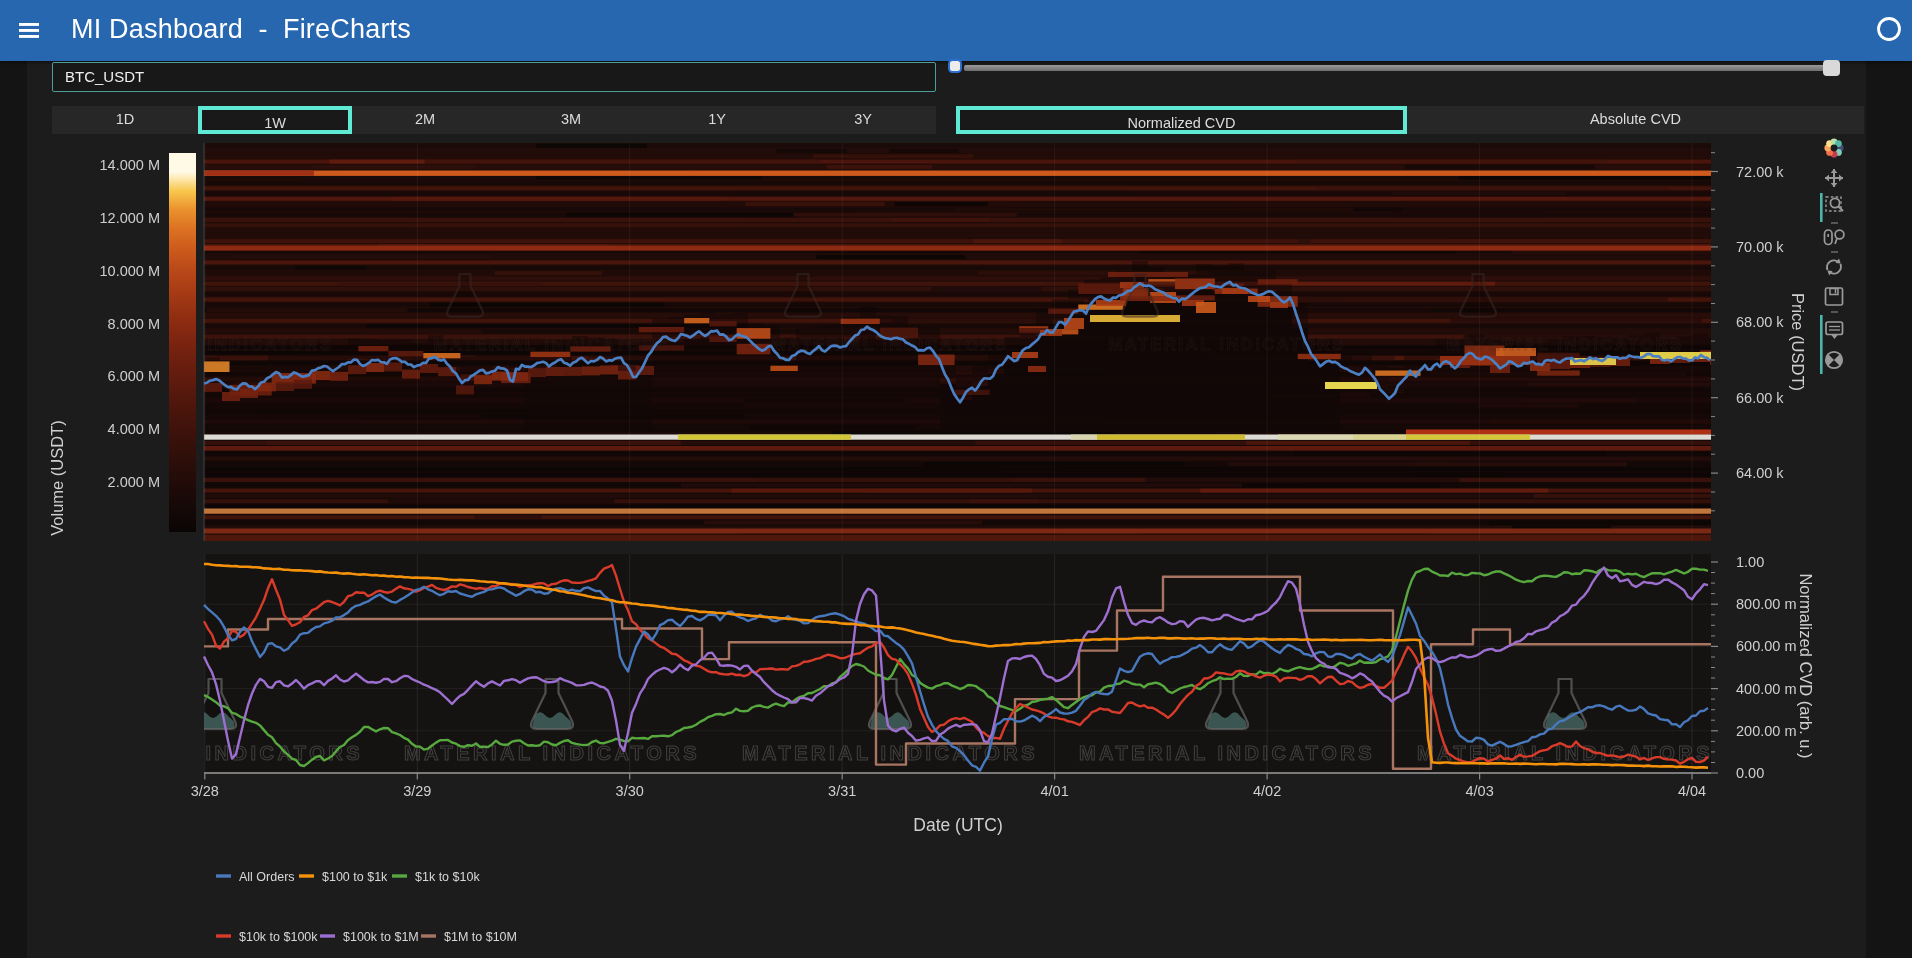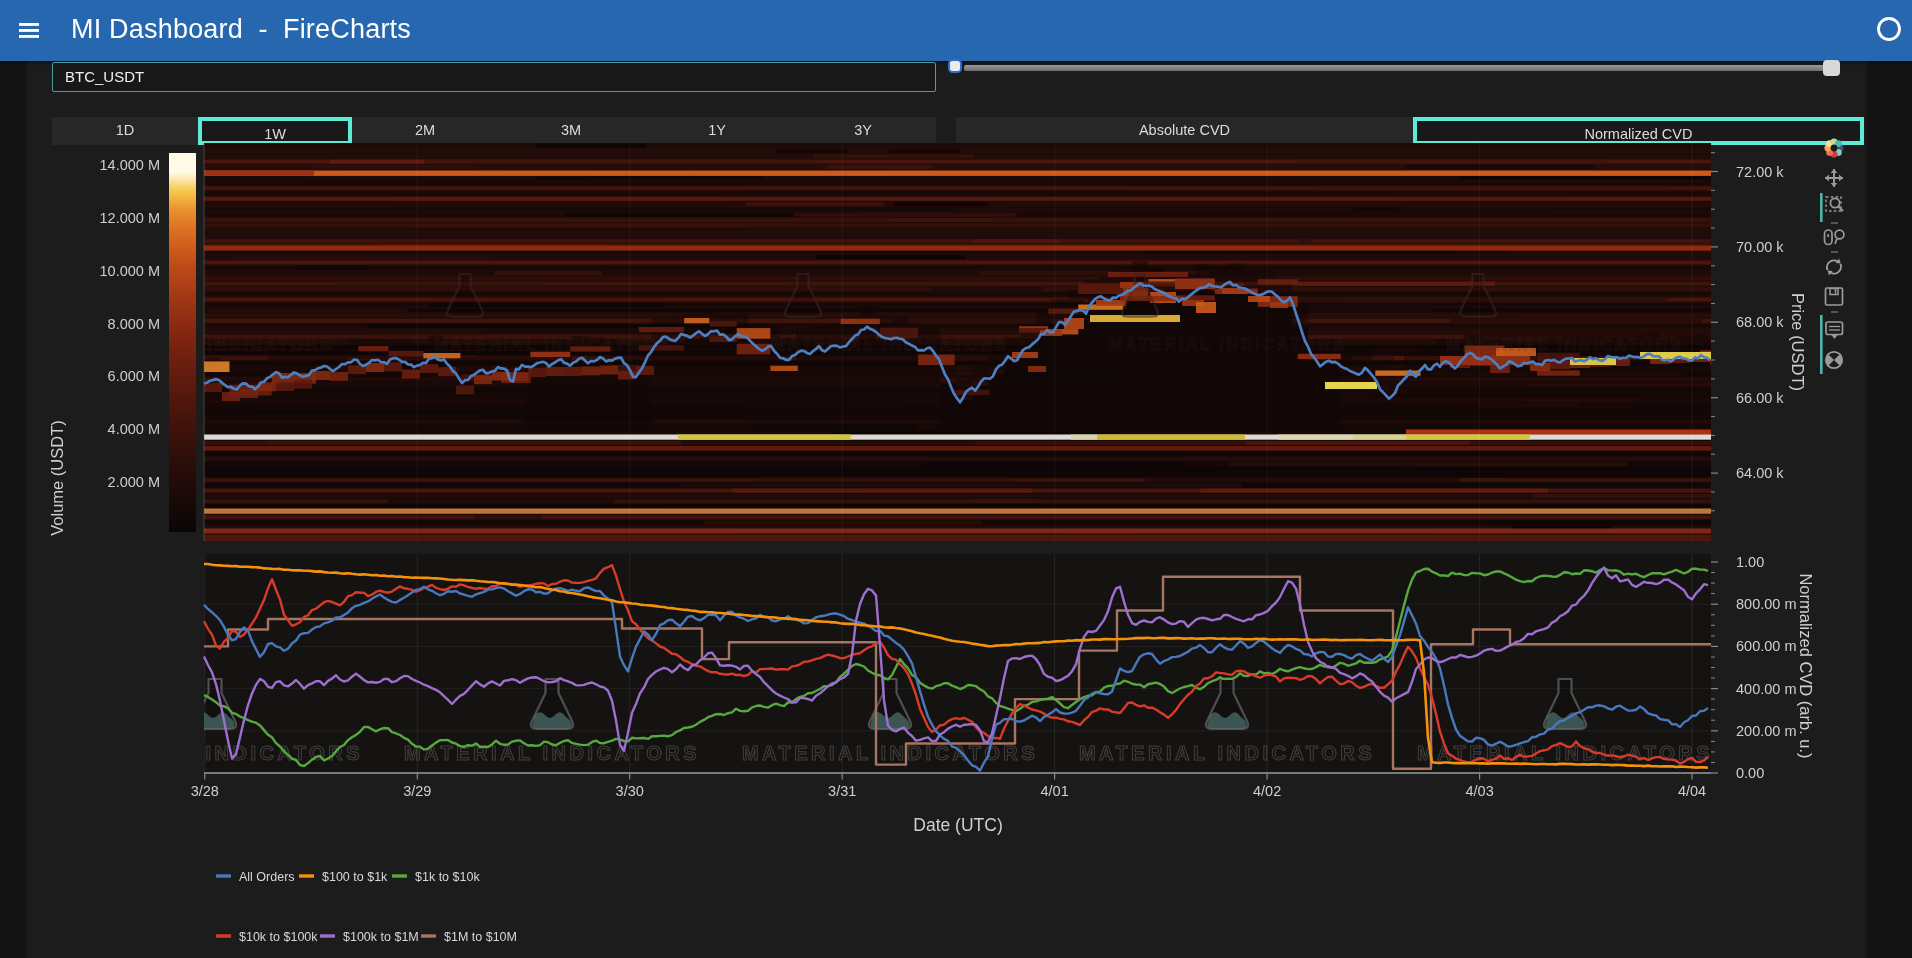--- a/index.html
+++ b/index.html
@@ -1,19 +1,19 @@
 <!DOCTYPE html>
 <html><head><meta charset="utf-8"><style>
 *{margin:0;padding:0;box-sizing:border-box}
 html,body{width:1912px;height:958px;background:#141414;font-family:"Liberation Sans",sans-serif;overflow:hidden}
 #nav{position:absolute;left:0;top:0;width:1912px;height:61px;background:#2767b0;box-shadow:0 2px 3px rgba(0,0,0,.4)}
 #nav .title{position:absolute;left:71px;top:14px;font-size:27px;color:#fff;font-weight:400;letter-spacing:.2px}
 #content{position:absolute;left:27px;top:61px;width:1839px;height:897px;background:#1c1c1c}
 .inp{position:absolute;left:52px;top:62px;width:884px;height:30px;border:1px solid #4d9e98;border-radius:2px;background:#181818;color:#f0f0f0;font-size:15px;line-height:28px;padding-left:12px}
-.btnbar{position:absolute;top:117px;height:28px;background:#272727;display:flex}
+.btnbar{position:absolute;top:106px;height:28px;background:#272727;display:flex}
 .btnbar .b{flex:1;color:#dcdcdc;font-size:14.5px;text-align:center;line-height:27px}
 .btnbar .sel{border:4px solid #5eead4;background:#191919}
 .track{position:absolute;left:964px;top:65px;width:862px;height:6px;background:linear-gradient(#9a9a9a,#6f6f6f);border-radius:2px}
 .hL{position:absolute;left:948px;top:58.5px;width:14px;height:14px;background:#ececec;border:2px solid #2d6fd1;border-radius:4.5px}
 .hR{position:absolute;left:1823px;top:60px;width:17px;height:16px;background:#d9d9d9;border-radius:4px}
 </style></head><body>
 <div id="content"></div>
 <div id="nav">
  <svg width="24" height="16" style="position:absolute;left:19px;top:23px">
       <rect x="0" y="0" width="20" height="2.9" fill="#fff"></rect>
@@ -31,22 +31,22 @@
 <div class="hR"></div>
 <div class="btnbar" style="left:52px;width:884px">
     <div class="b">1D</div>
     <div class="b sel">1W</div>
     <div class="b">2M</div>
     <div class="b">3M</div>
     <div class="b">1Y</div>
     <div class="b">3Y</div>
   </div>
 <div class="btnbar" style="left:956px;width:908px">
+    <div class="b sel" style="flex:0 0 451px">Normalized CVD</div>
     <div class="b">Absolute CVD</div>
-    <div class="b sel" style="flex:0 0 451px">Normalized CVD</div>
   </div>
 <svg width="1912" height="828" viewBox="0 130 1912 828" style="position:absolute;left:0;top:130" font-family="Liberation Sans, sans-serif">
     <rect x="204" y="143" width="1507" height="398" fill="#150a08"></rect>
 <rect x="204" y="143" width="1507" height="260" fill="#260d07" opacity="0.8"></rect>
 <rect x="204" y="403" width="1507" height="30" fill="#1d0b07" opacity="0.7"></rect>
 <rect x="204" y="554" width="1507" height="219" fill="#151311"></rect>
 <defs>
       <clipPath id="pm">
         <rect x="204" y="143" width="1507" height="398"></rect>
       </clipPath>

